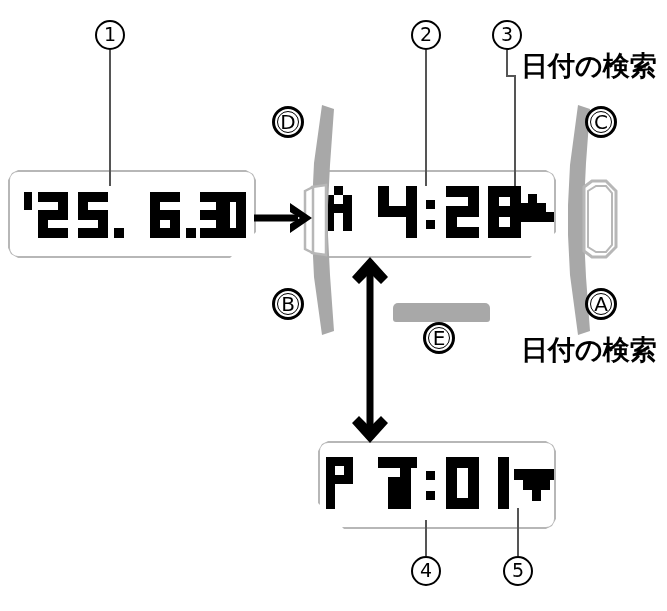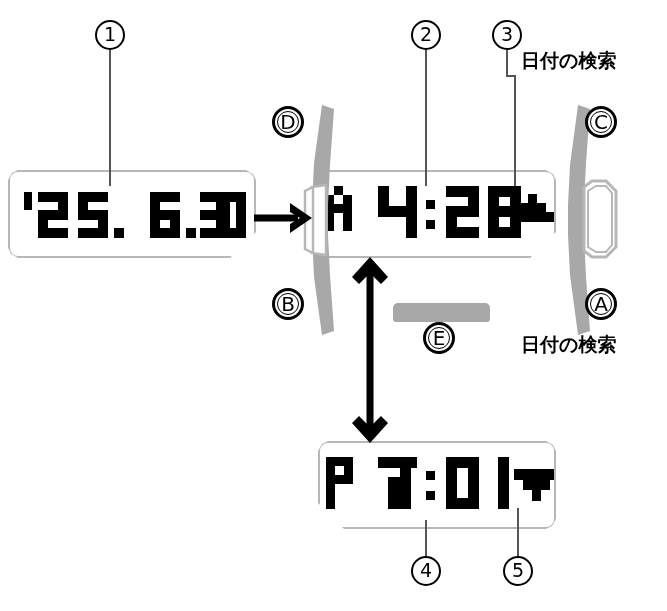--- a/index.html
+++ b/index.html
@@ -62,21 +62,21 @@
 
   
   .arrow-h{position:absolute;z-index:5;}
   .arrow-v{position:absolute;z-index:5;}
 
   
   .jp{
     position:absolute;
     color:#000;
     font-family:"DejaVu Sans", sans-serif;
-    font-size:19px;
+    font-size:27px;
     font-weight:bold;
     letter-spacing:0px;
     white-space:nowrap;
     z-index:6;
   }
 
   .btnE{
     position:absolute;
     background:#a8a8a8;
     border-radius:5px 5px 3px 3px;

